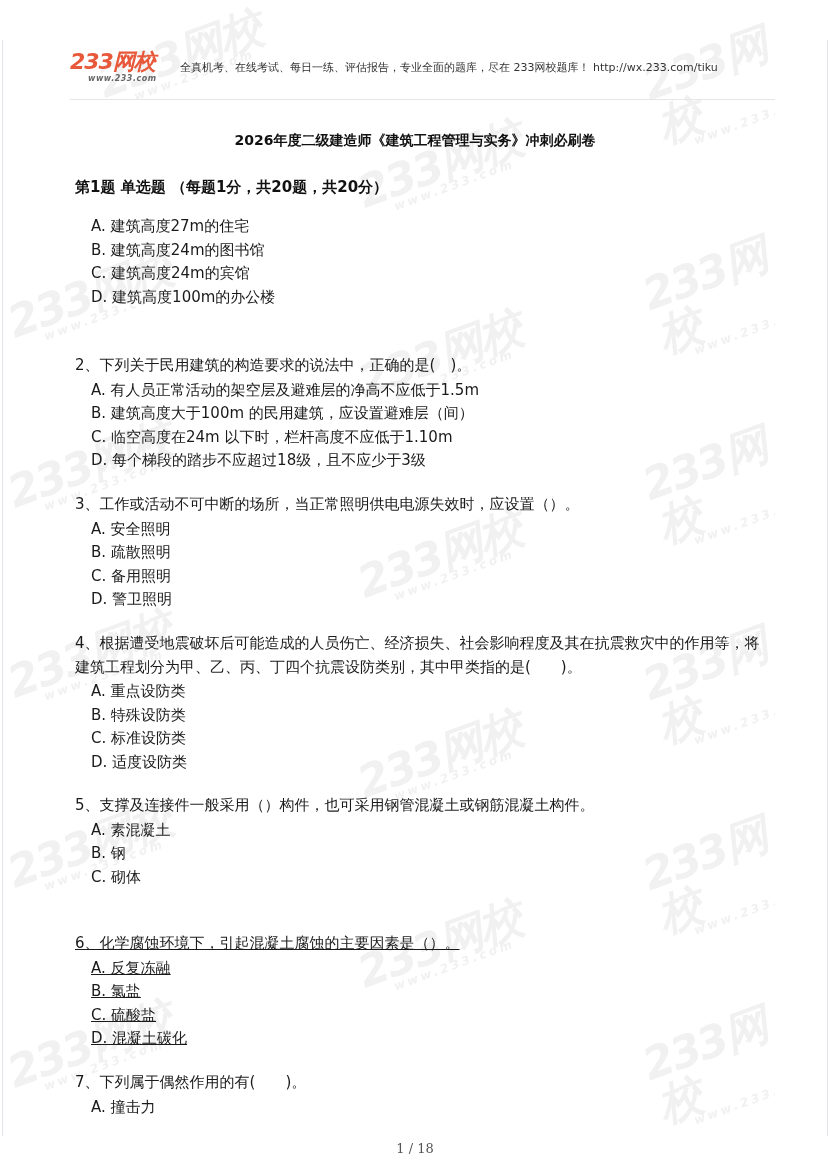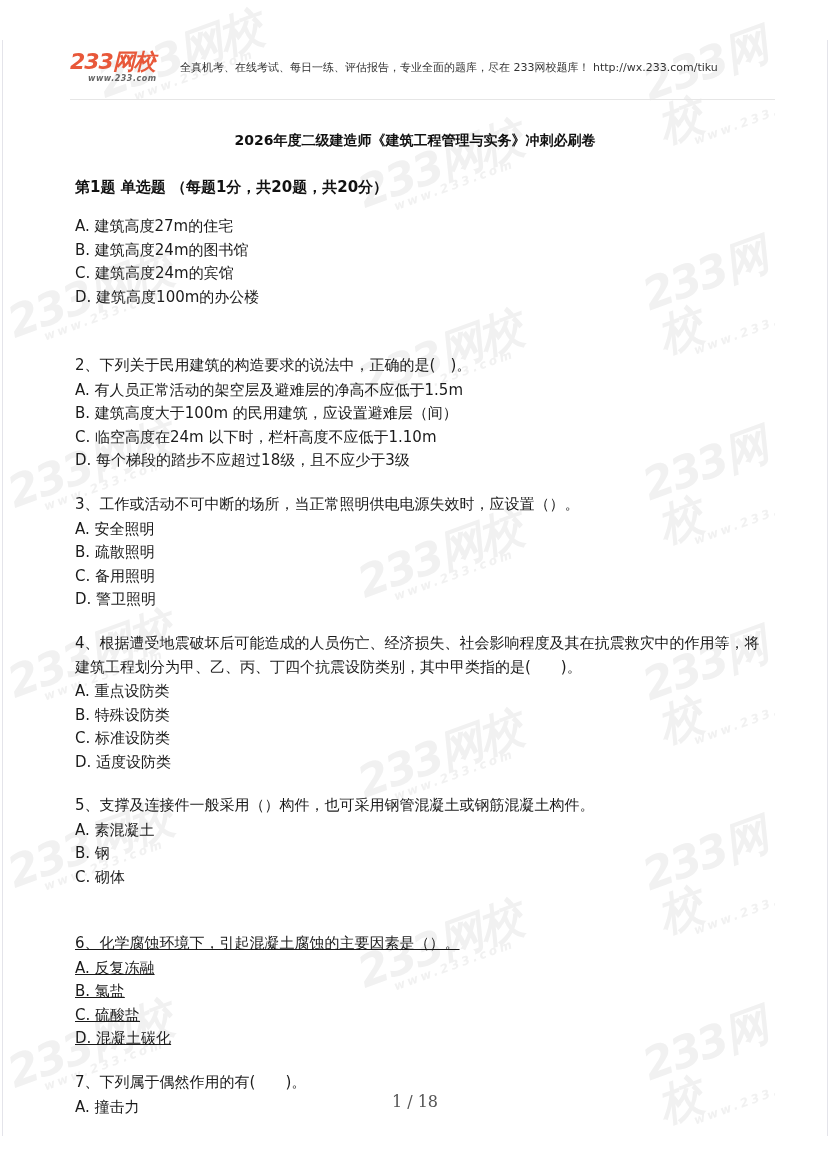--- a/index.html
+++ b/index.html
@@ -30,25 +30,25 @@
   .slogan { position: absolute; left: 110px; top: 12px; font-size: 11px; color: #333; white-space: nowrap; }
 
   .doc-title {
     position: absolute; left: 0; width: 830px; top: 132px; text-align: center;
     font-size: 14px; font-weight: bold; color: #111;
   }
   .section-title { position: absolute; left: 75px; top: 178px; font-size: 15px; font-weight: bold; color: #111; }
 
   .q { position: absolute; left: 75px; width: 690px; font-size: 15px; line-height: 23.5px; color: #1a1a1a; }
   .q .stem { display: block; margin-bottom: 1px; }
-  .q .opt { display: block; }
+  .q .opt { display: block; margin-left: 16px; }
 
   .page-num {
-    position: absolute; left: 0; width: 830px; top: 1092px; text-align: center;
-    font-family: "DejaVu Serif", serif; font-size: 16px; color: #555;
+    position: absolute; left: 0; width: 830px; top: 1141px; text-align: center;
+    font-family: "DejaVu Serif", serif; font-size: 13px; color: #555;
   }
 </style>
 </head>
 <body>
 
 <div class="page-frame"></div>
 
 <div class="watermark-layer">
   <div class="wm" style="left:110px; top:60px;">
       <span class="big">233网校</span>

